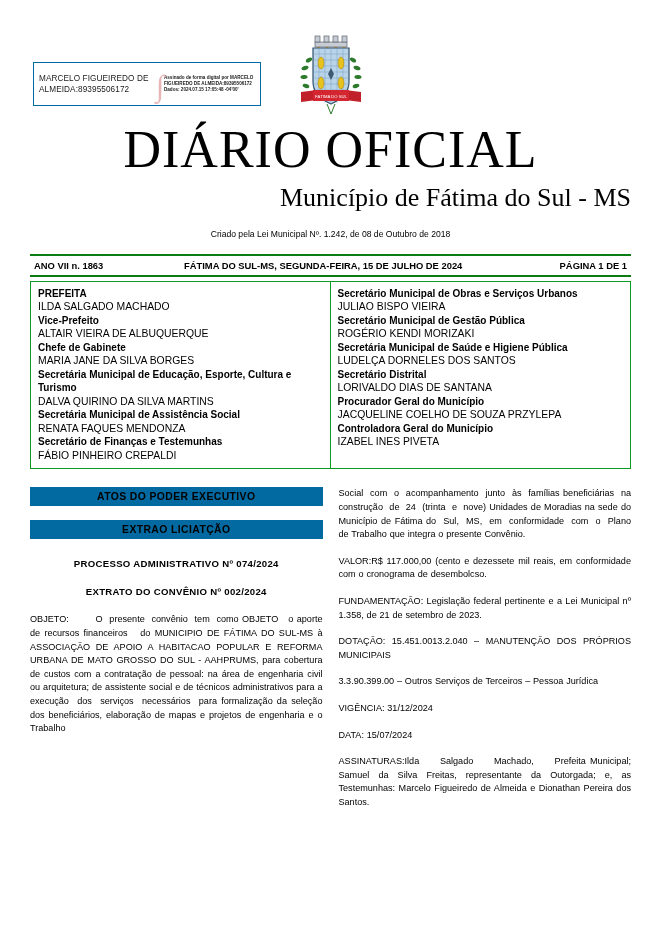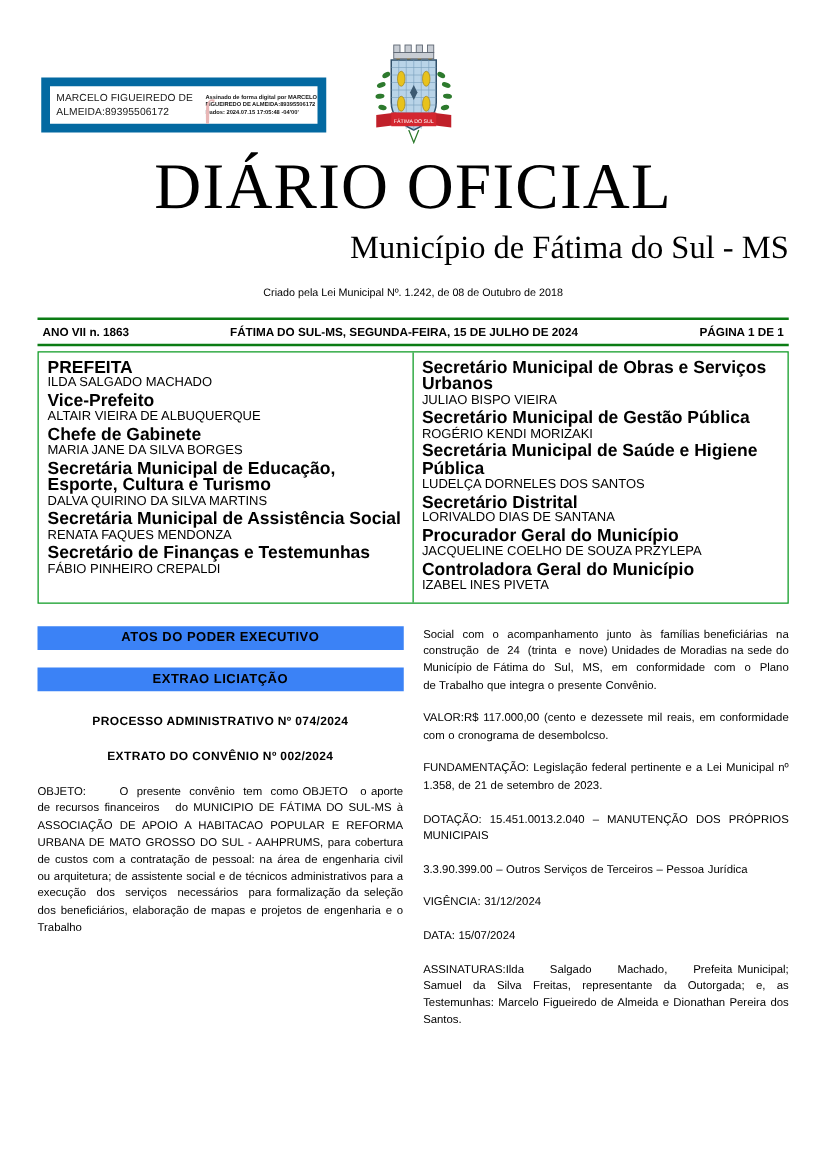--- a/index.html
+++ b/index.html
@@ -23,21 +23,21 @@
     padding: 0 30px;
   }
 
   
   .sig-stamp {
     position: absolute;
     left: 33px;
     top: 62px;
     width: 228px;
     height: 44px;
-    border: 7px solid #0369a1;
+    border: 1px solid #0369a1;
     box-sizing: border-box;
     display: flex;
     align-items: center;
     overflow: hidden;
     background: #fff;
   }
   .sig-name {
     font-size: 8.2px;
     line-height: 11px;
     letter-spacing: 0.1px;
@@ -134,42 +134,42 @@
     margin-top: 4px;
     box-sizing: border-box;
   }
   .off-col {
     width: 50%;
     box-sizing: border-box;
     padding: 5px 7px 6px 7px;
   }
   .off-col.left { border-right: 1.6px solid #0b9a22; }
   .off-role {
-    font-size: 14px;
+    font-size: 10px;
     line-height: 13.4px;
     font-weight: bold;
   }
   .off-person {
     font-size: 10.4px;
     line-height: 13.6px;
     font-weight: normal;
   }
 
   
   .content {
     display: flex;
     margin-top: 18px;
     gap: 16px;
   }
   .col {
     width: 296px;
     box-sizing: border-box;
   }
   .banner {
-    background: #3b82f6;
+    background: #0369a1;
     color: #000000;
     text-align: center;
     font-size: 10.4px;
     font-weight: bold;
     letter-spacing: 0.4px;
     padding: 4px 0 4px 0;
     margin-bottom: 14px;
   }
   .banner.second { margin-bottom: 18px; }
   .doc-head {

